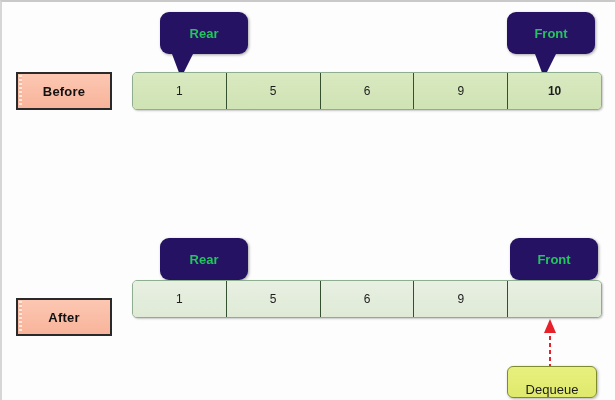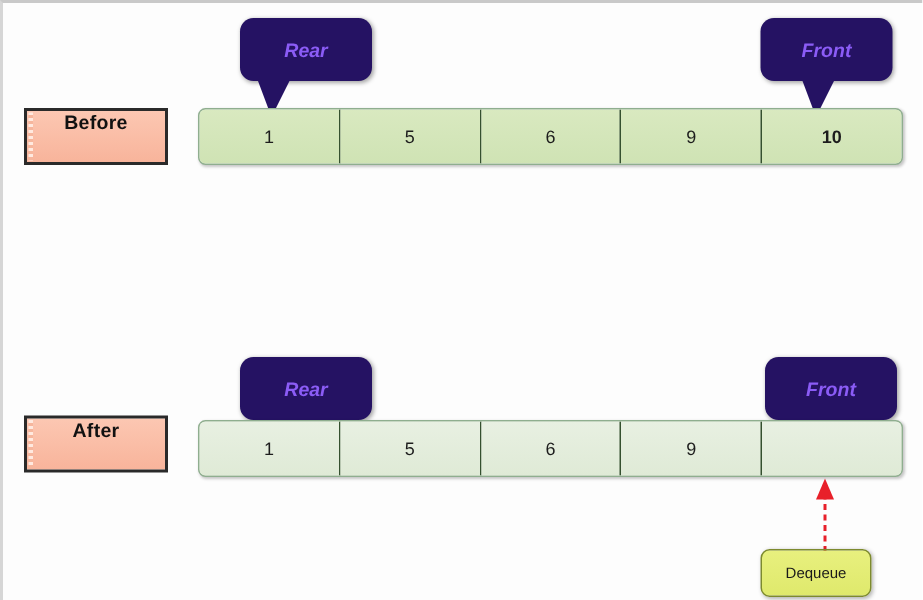--- a/index.html
+++ b/index.html
@@ -23,20 +23,21 @@
 
   
   .side-label {
     position: absolute;
     width: 96px;
     height: 38px;
     background: linear-gradient(180deg, #fcc7b2 0%, #f8b49b 100%);
     border: 2px solid #2a2a2a;
     box-sizing: border-box;
     display: flex;
+    align-items: center;
     justify-content: center;
     font-size: 13px;
     font-weight: bold;
     color: #111111;
     letter-spacing: .2px;
   }
   .side-label::before {
     content: "";
     position: absolute;
     left: 1px; top: 1px; bottom: 1px;
@@ -75,50 +76,49 @@
   .callout {
     position: absolute;
     width: 88px;
     height: 42px;
     background: #251263;
     border-radius: 9px;
     box-sizing: border-box;
     display: flex;
     align-items: center;
     justify-content: center;
-    color: #8b5cf6;
+    color: #22c55e;
     font-size: 13px;
     font-weight: bold;
     box-shadow: 1px 1px 3px rgba(0,0,0,.35);
-    font-style: italic;
   }
   .callout .tail {
     position: absolute;
     top: 100%;
     width: 0; height: 0;
     border-left: 9px solid transparent;
     border-right: 12px solid transparent;
     border-top: 24px solid #251263;
   }
   .callout.tail-left  .tail { left: 12px; }
   .callout.tail-mid   .tail { left: 28px; }
 
   
   .dequeue-box {
     position: absolute;
-    width: 74px;
+    width: 90px;
     height: 32px;
     background: linear-gradient(180deg,#e8f07e 0%, #dfe96c 100%);
     border: 1px solid #7d8a2e;
     border-radius: 6px;
     box-sizing: border-box;
     display: flex;
-    align-items: center;
+    align-items: flex-end;
     justify-content: center;
-    font-size: 10px;
+    font-size: 13px;
     color: #1a1a1a;
     box-shadow: 1px 1px 3px rgba(0,0,0,.3);
   }
 
   
   .dequeue-arrow {
     position: absolute;
     pointer-events: none;
   }
 </style>
@@ -152,21 +152,21 @@
   <div class="callout tail-left" style="left:158px; top:236px;">
     <span>Rear</span>
     <span class="tail"></span>
   </div>
 
   <div class="callout tail-mid" style="left:508px; top:236px;">
     <span>Front</span>
     <span class="tail"></span>
   </div>
 
-  <div class="side-label" style="left:14px; top:275px;">
+  <div class="side-label" style="left:14px; top:296px;">
     <span>After</span>
   </div>
 
   <div class="queue after" style="left:130px; top:278px; width:470px;">
     <div class="cell">1</div>
     <div class="cell">5</div>
     <div class="cell">6</div>
     <div class="cell">9</div>
     <div class="cell empty"></div>
   </div>

